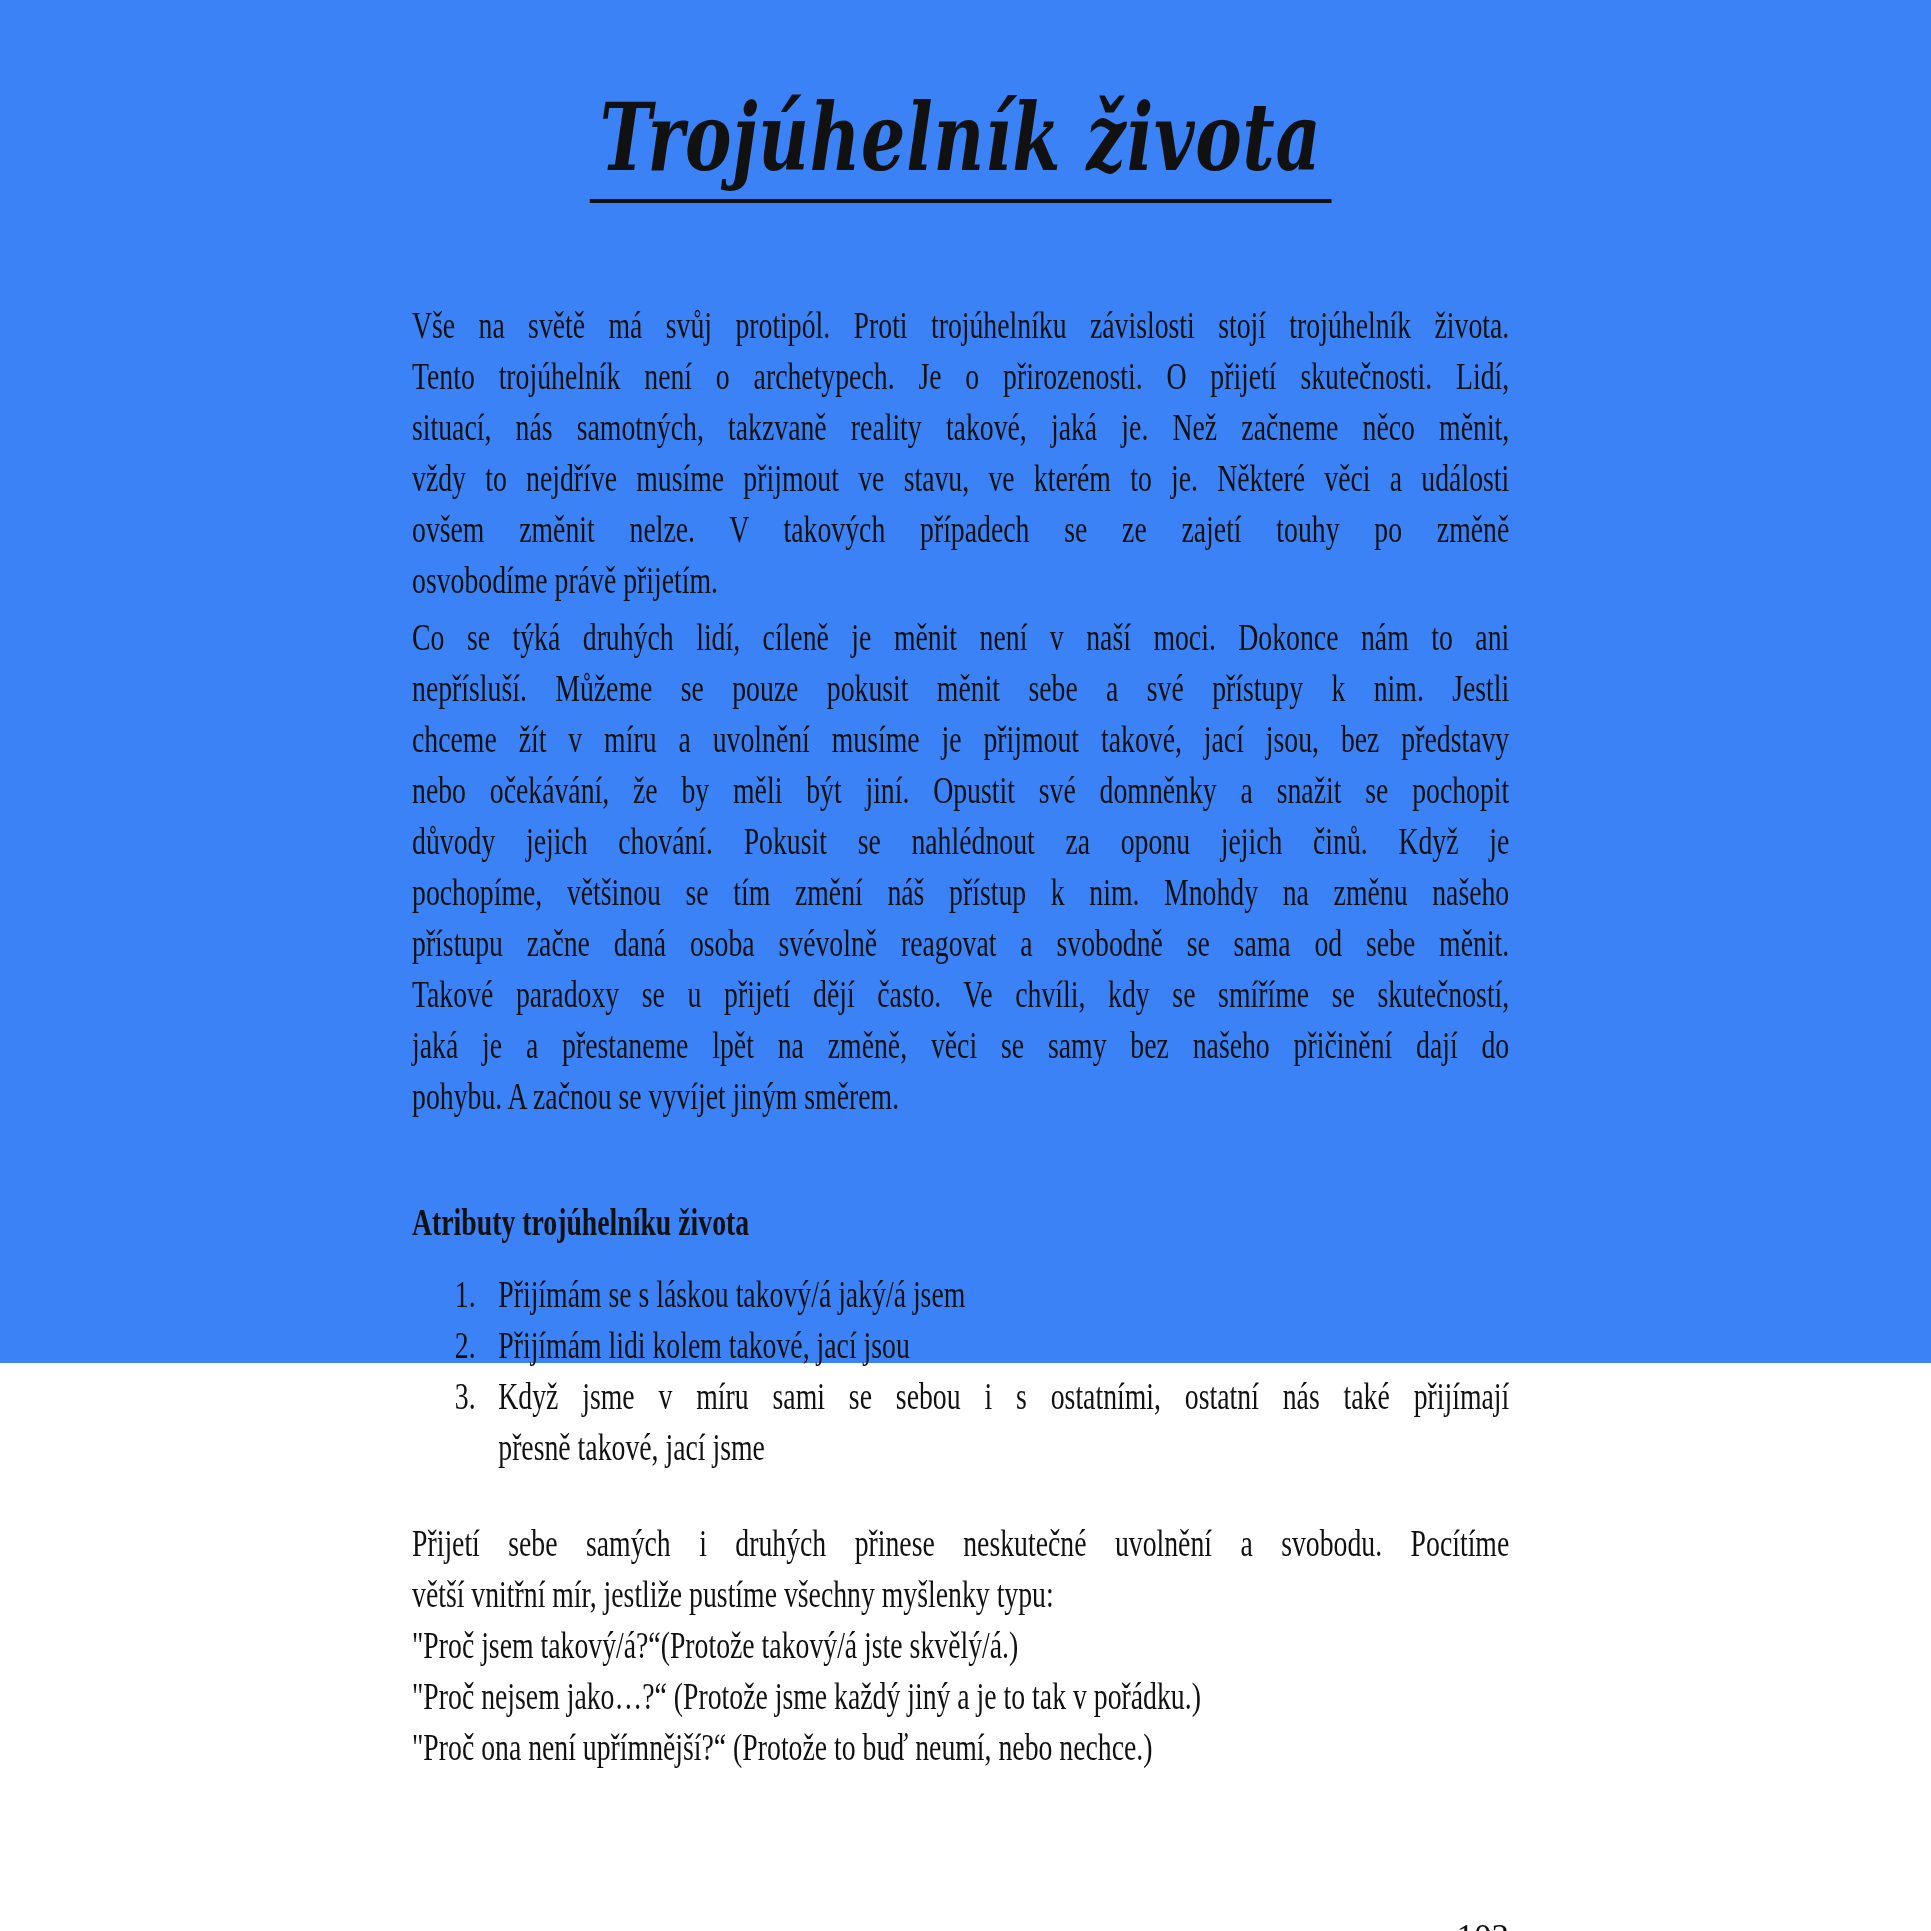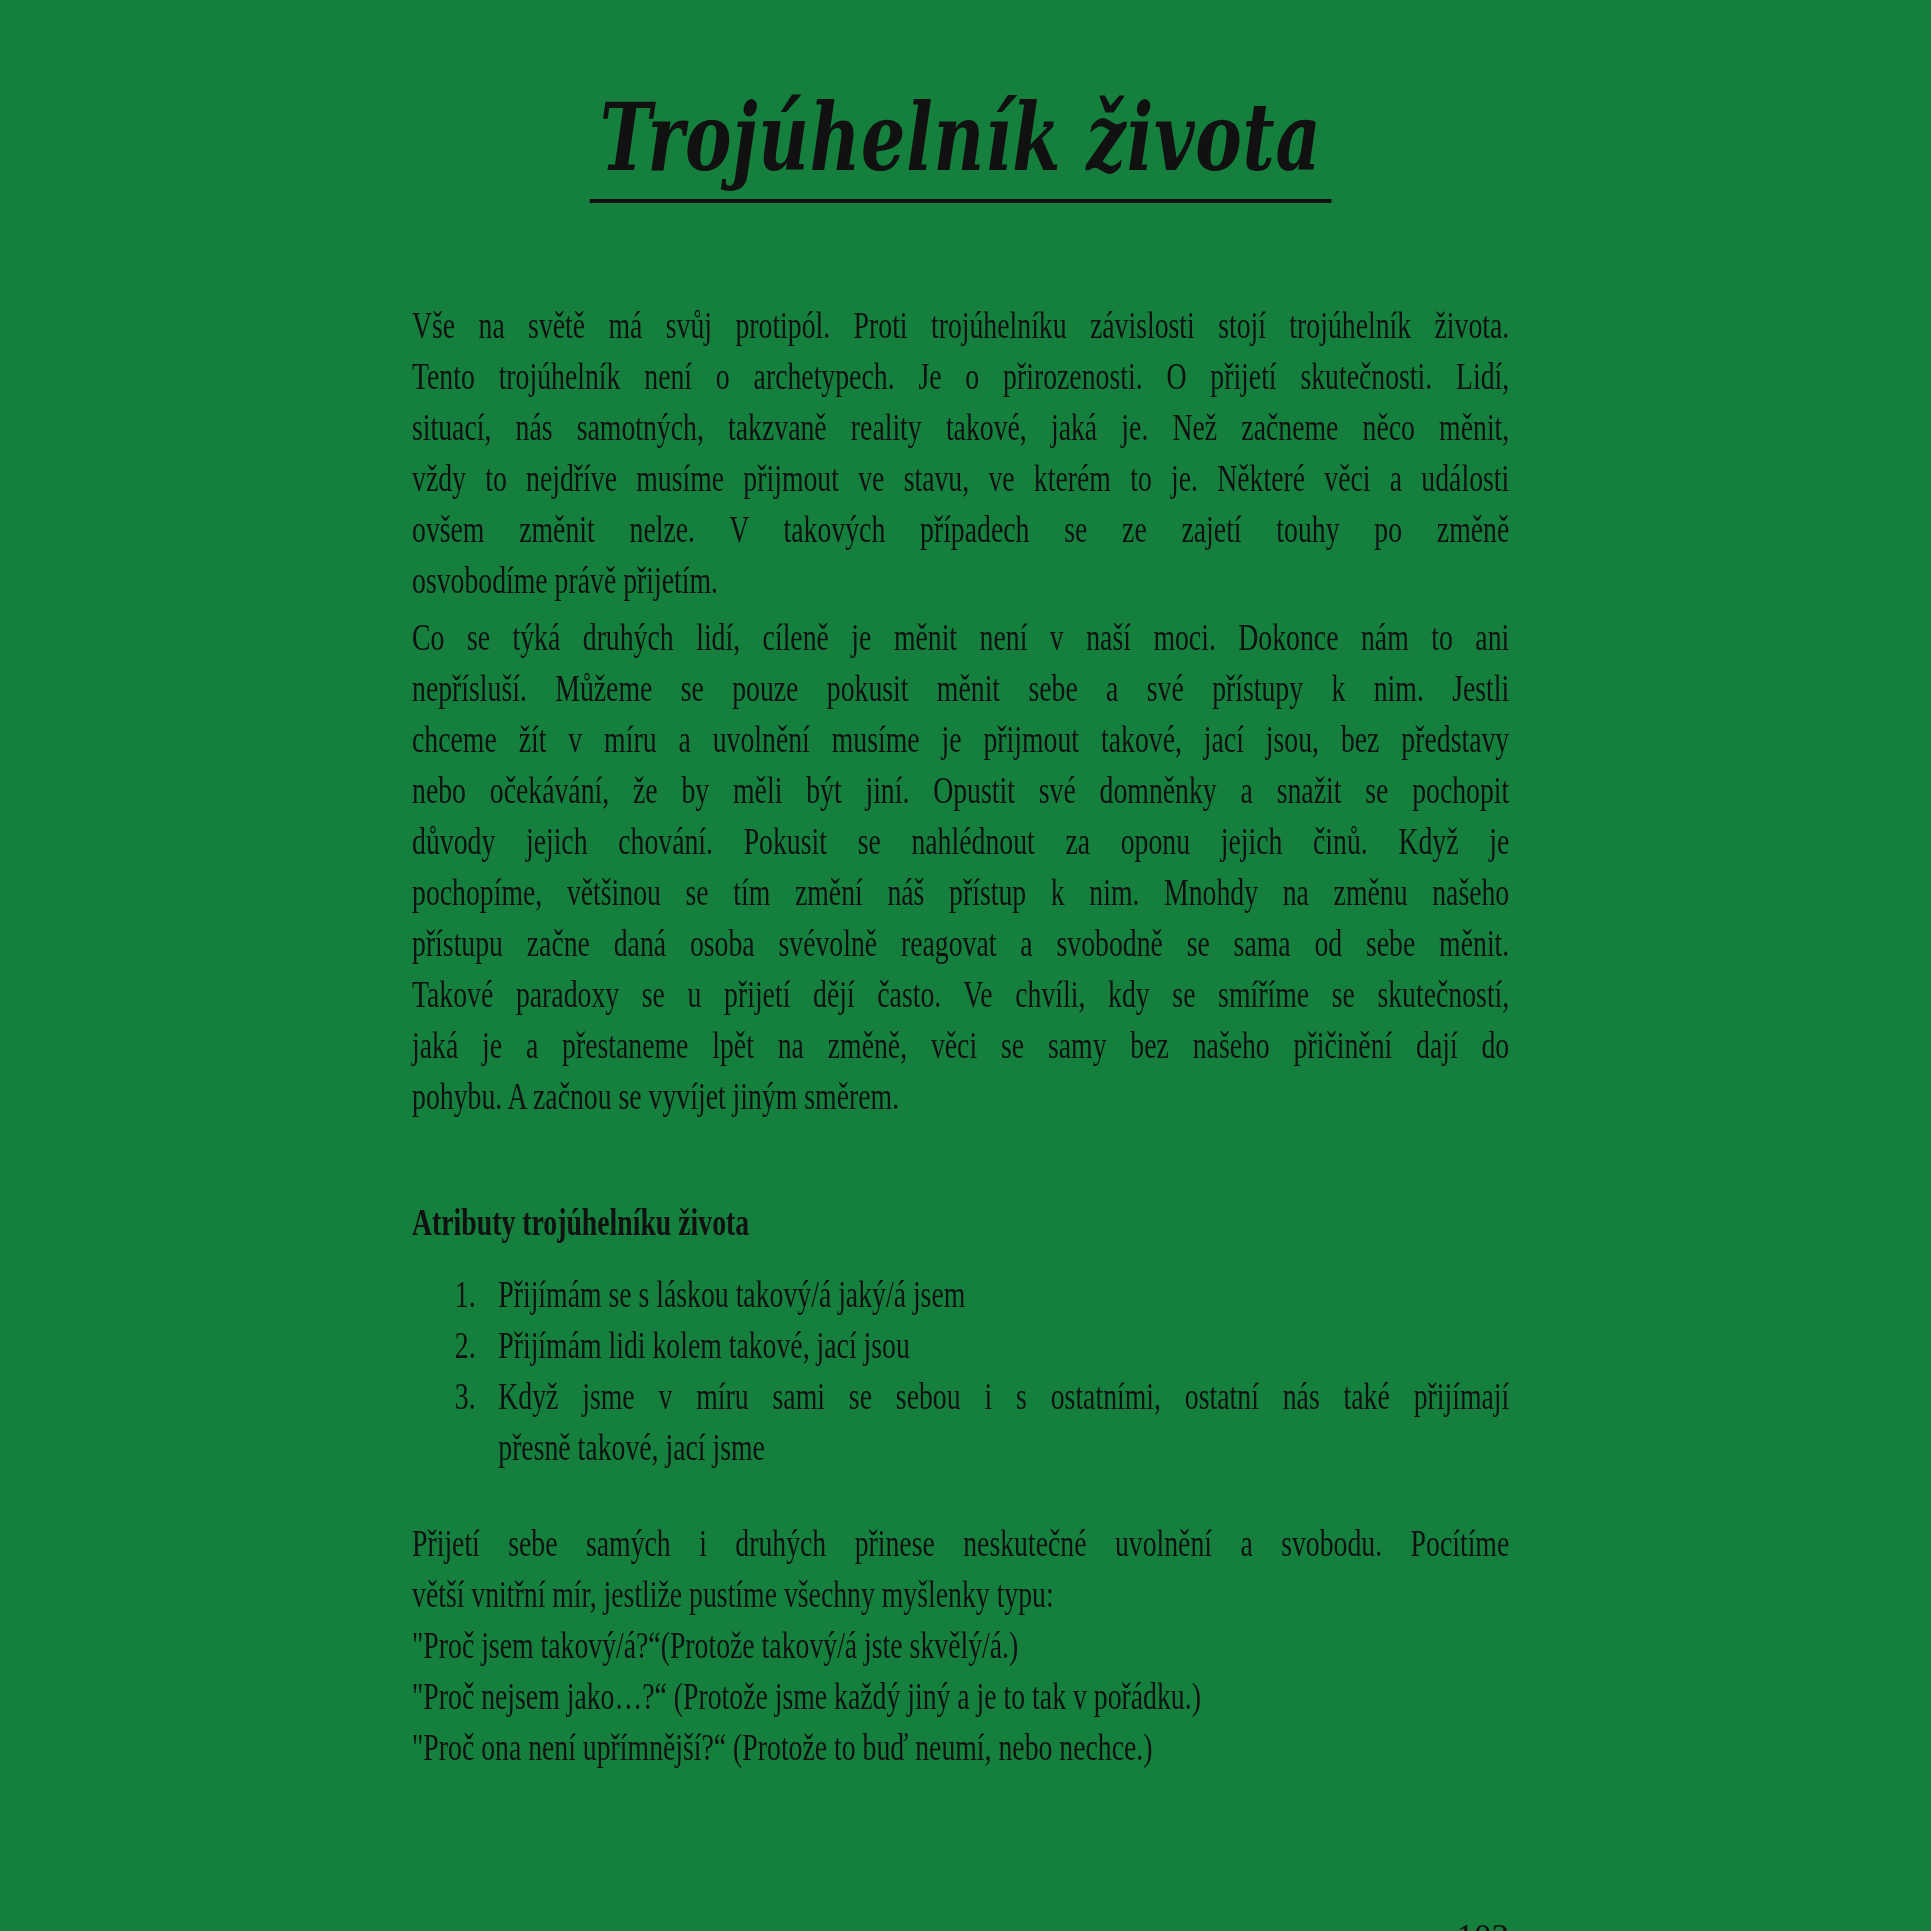--- a/index.html
+++ b/index.html
@@ -5,22 +5,22 @@
   html, body { margin: 0; padding: 0; }
   body {
     width: 1931px; height: 1931px;
     background: #ffffff;
     font-family: "Liberation Serif", serif;
     color: #111111;
     overflow: hidden;
   }
   .page {
     position: relative;
-    width: 1931px; height: 1931px;
-    background: #15803d;
+    width: 1931px; height: 1363px;
+    background: #3b82f6;
   }
   
   .content {
     position: absolute;
     left: 412px; top: 0;
     width: 1463px;
     transform: scaleX(0.75);
     transform-origin: 0 0;
     font-size: 37px;
     line-height: 51px;

